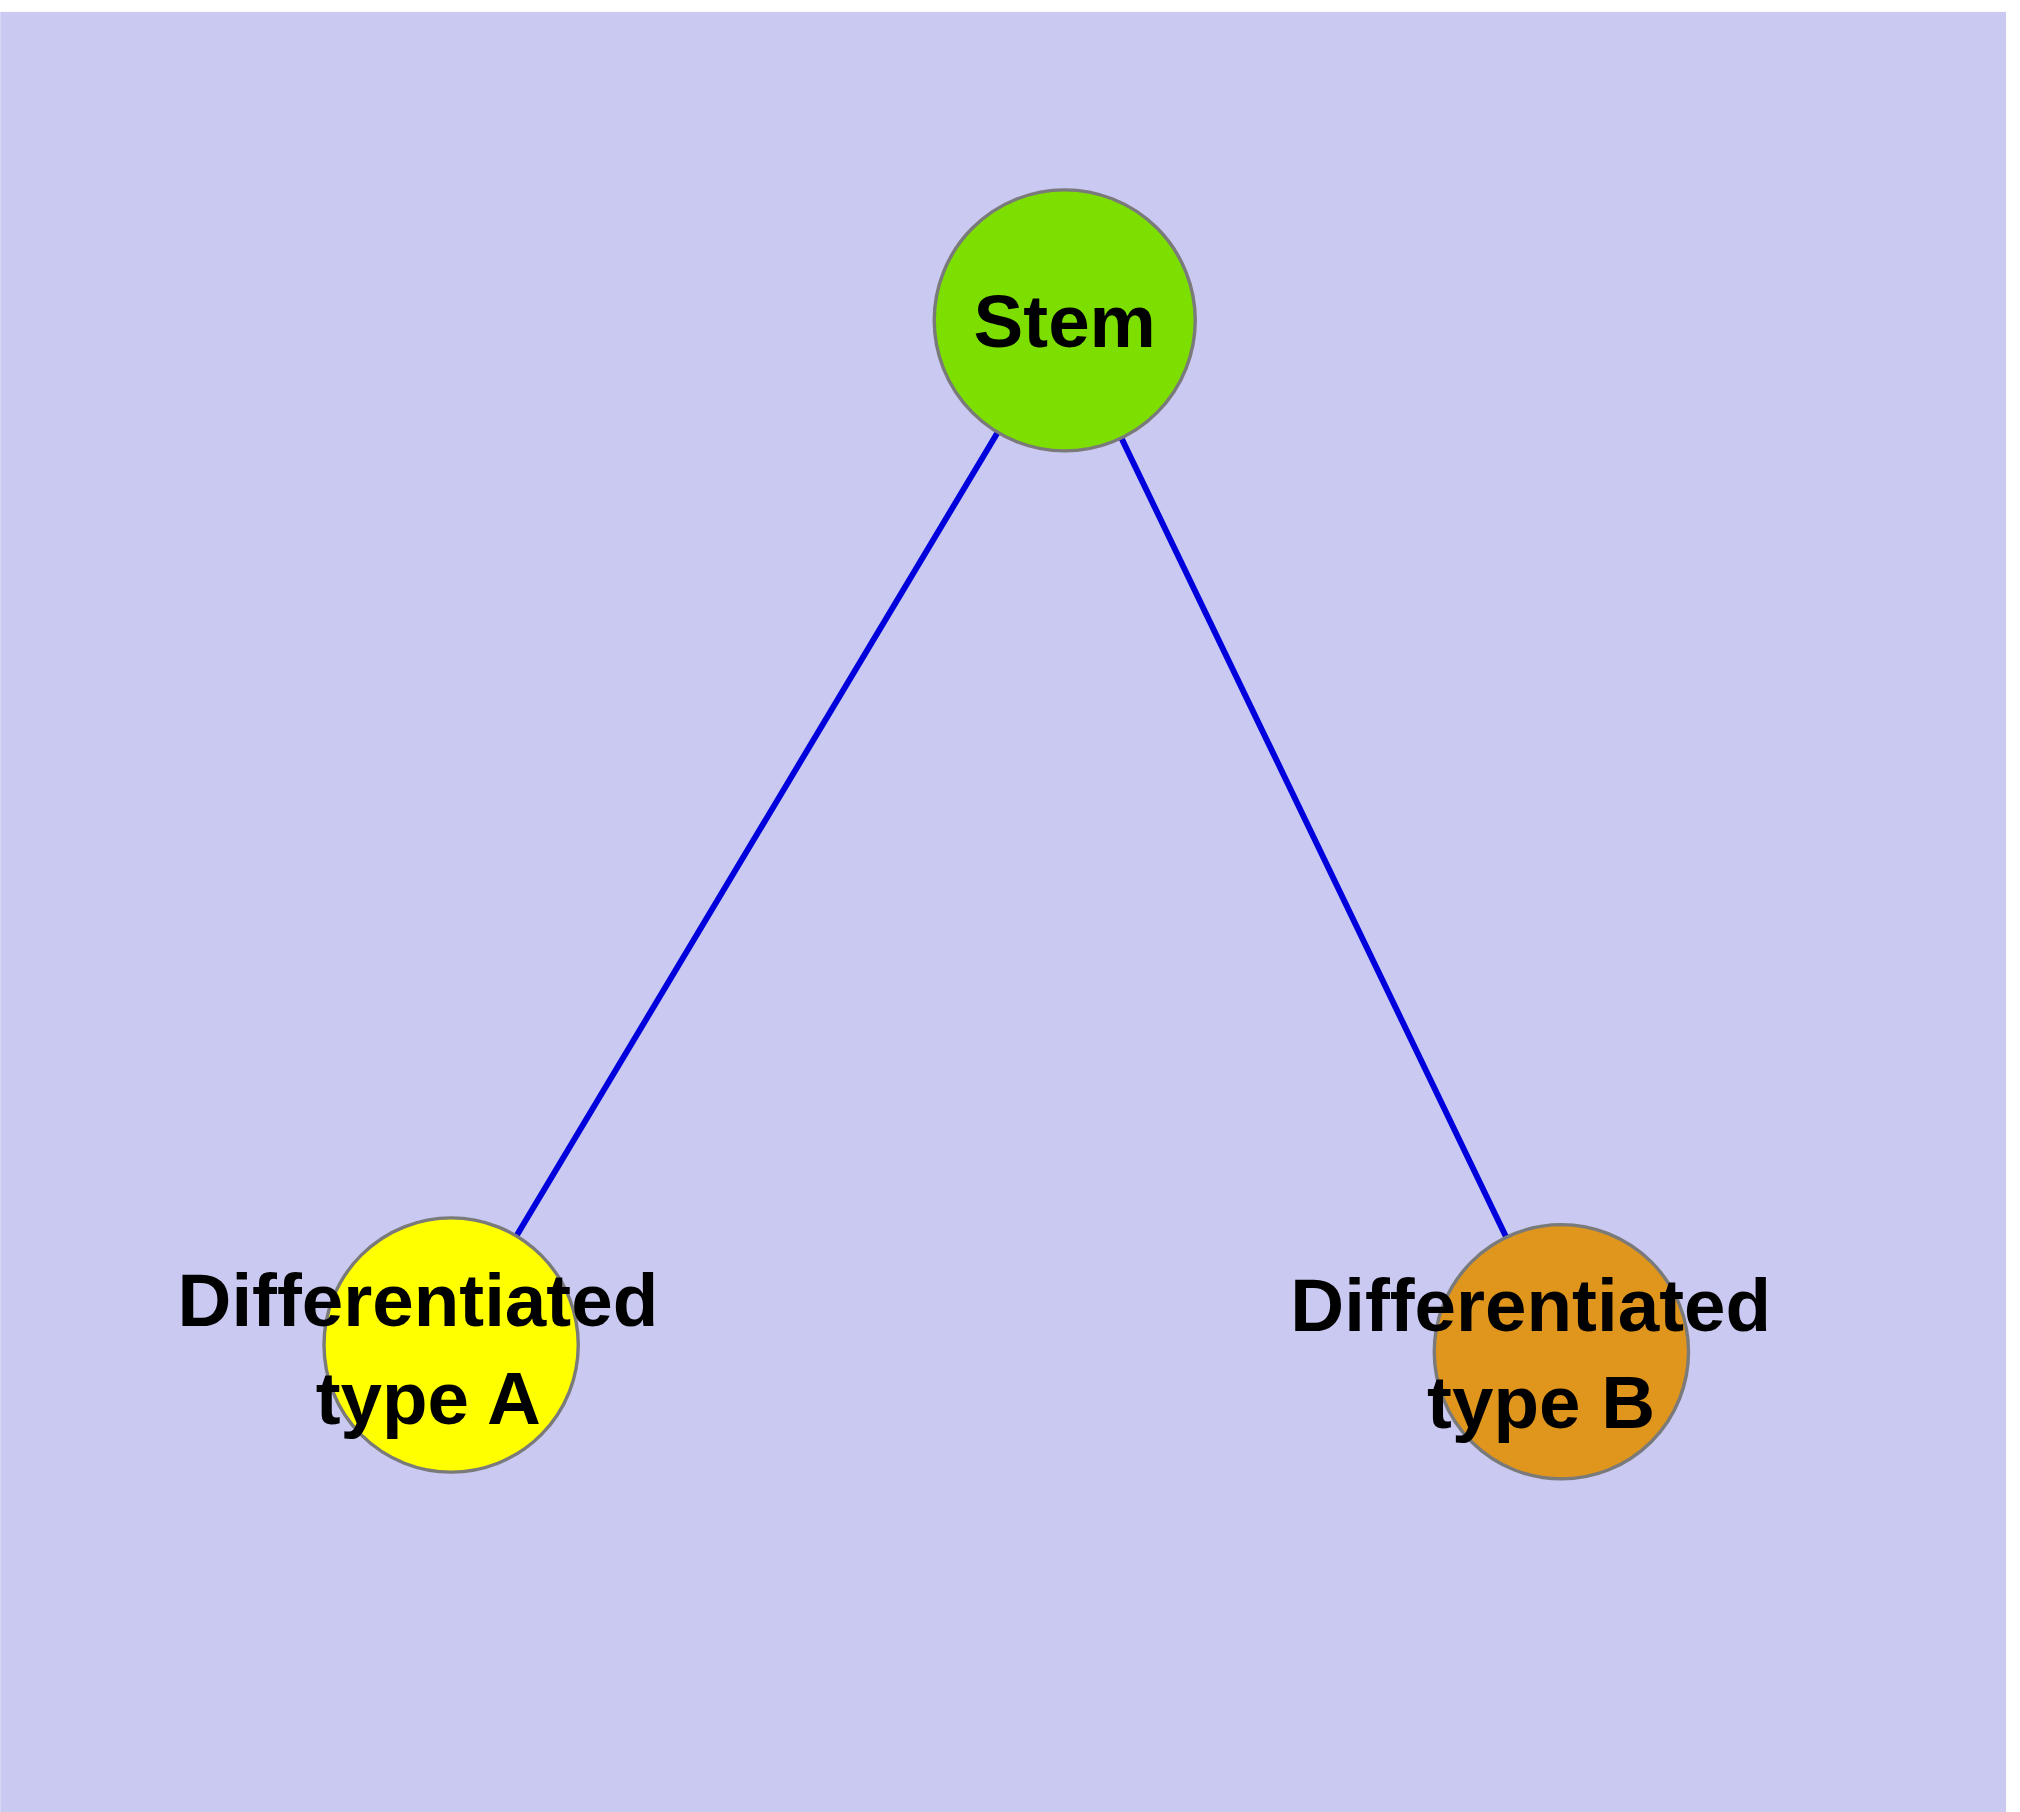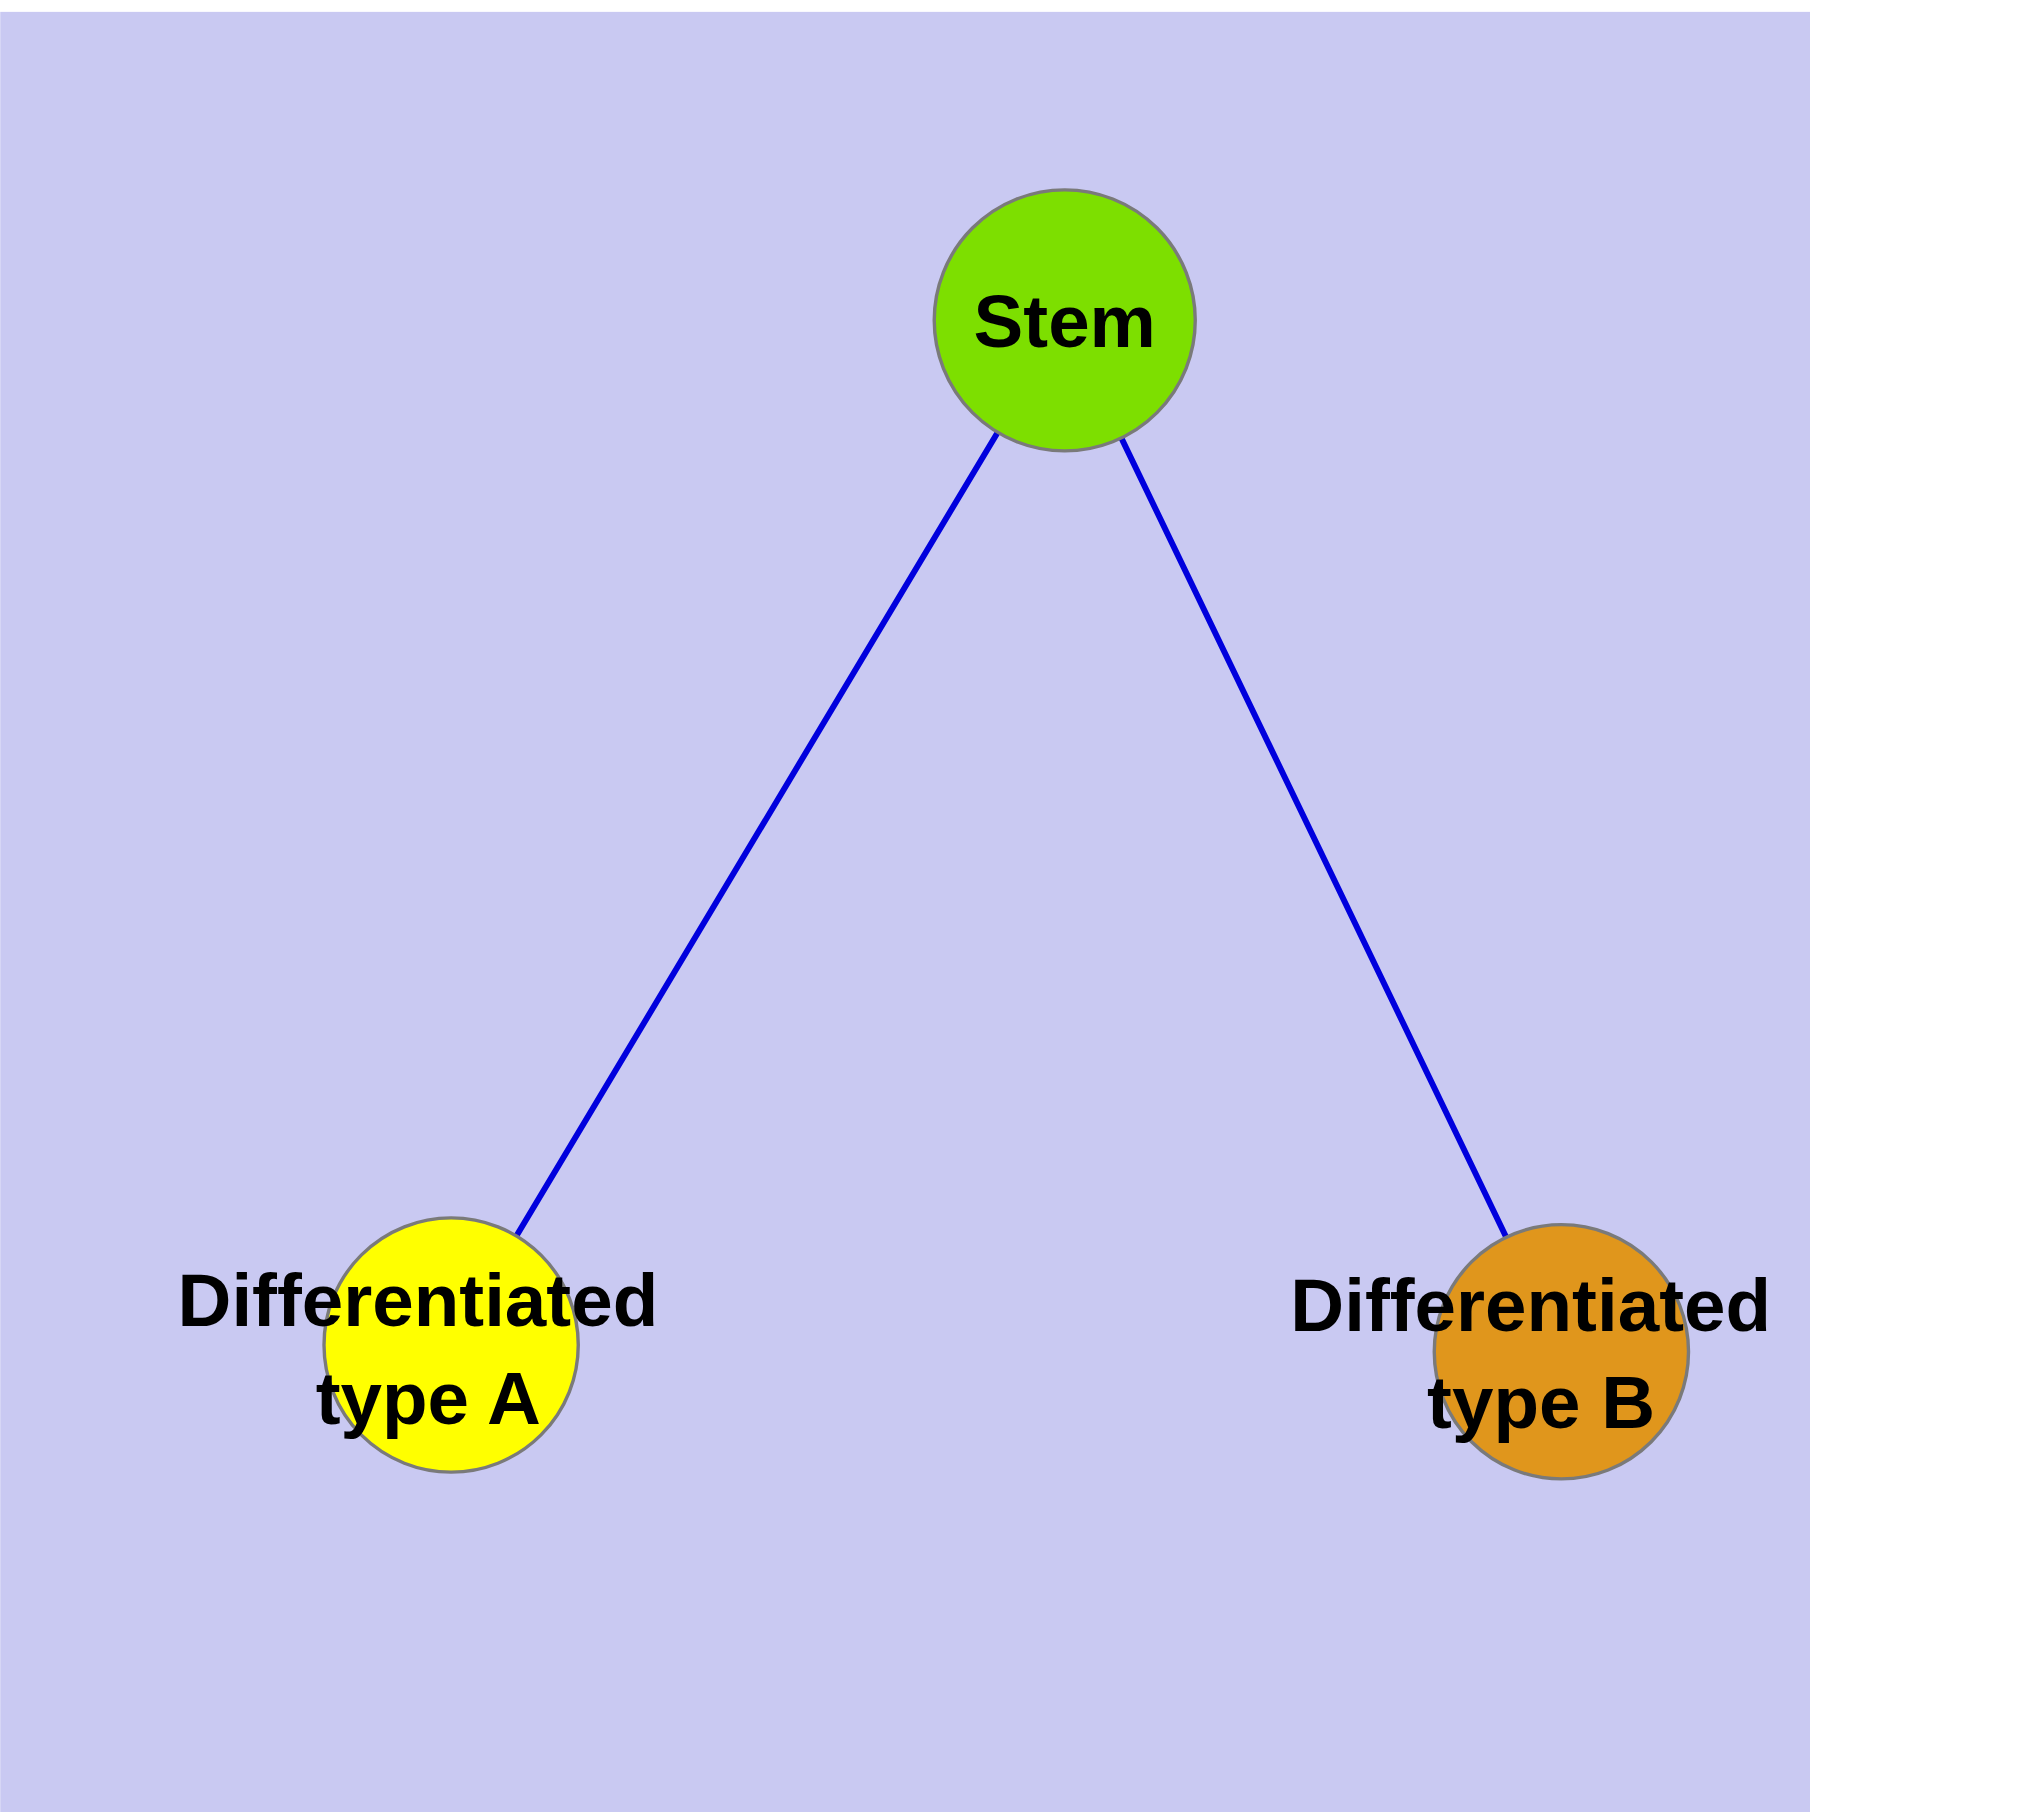--- a/index.html
+++ b/index.html
@@ -3,21 +3,21 @@
 <meta charset="utf-8">
 <style>
   html, body {
     margin: 0;
     padding: 0;
     background: #ffffff;
     font-family: "Liberation Sans", sans-serif;
   }
   .stage {
     position: relative;
-    width: 1810px;
+    width: 2006px;
     height: 1812px;
     overflow: hidden;
   }
   svg text {
     font-family: "Liberation Sans", "DejaVu Sans", sans-serif;
     font-weight: bold;
   }
   .node-label {
     font-size: 88px;
     text-anchor: middle;

